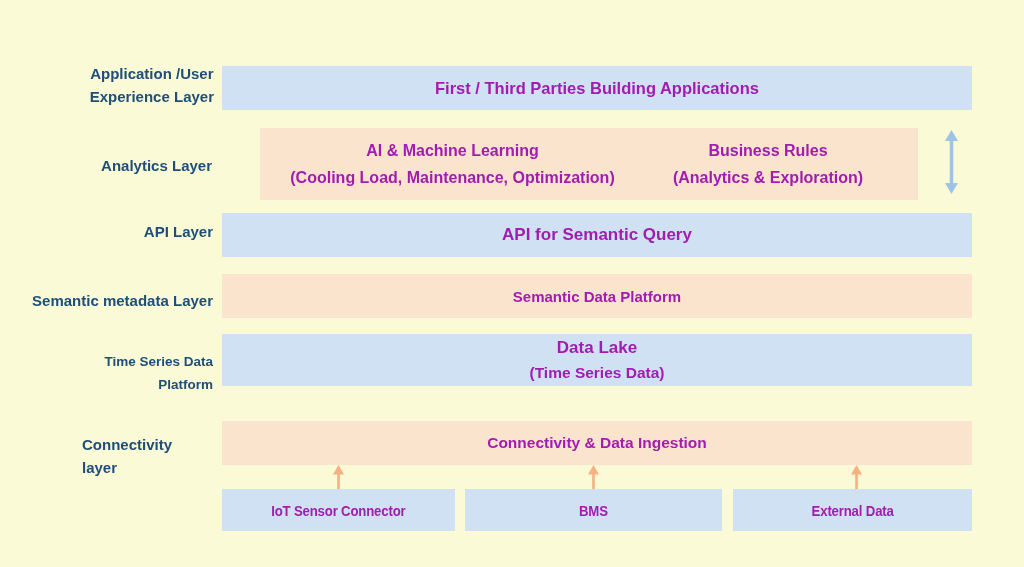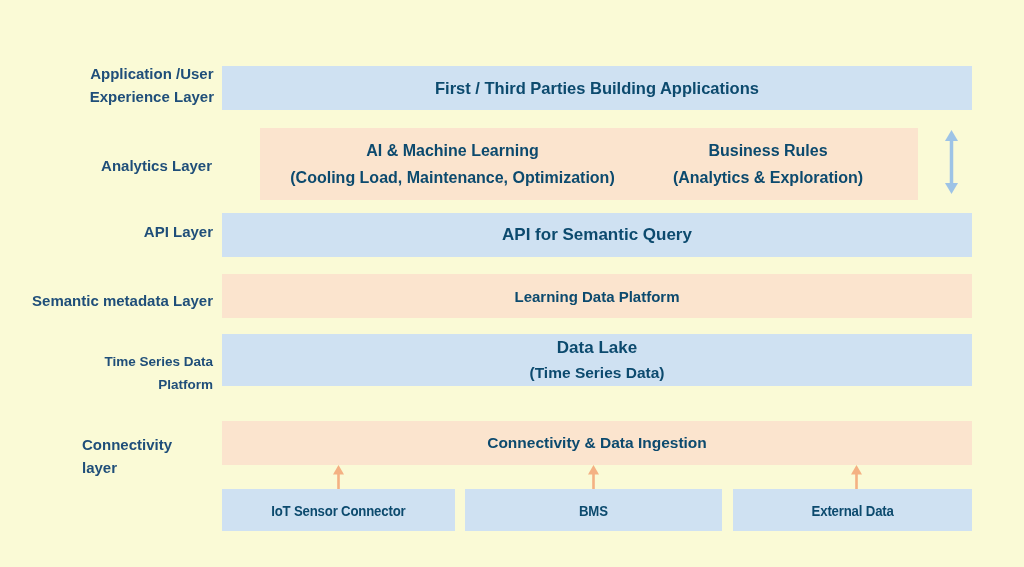--- a/index.html
+++ b/index.html
@@ -25,21 +25,21 @@
   .lbl-api{top:220px;right:811px;text-align:right;}
   .lbl-semantic{top:289px;right:811px;text-align:right;}
   .lbl-timeseries{top:351px;right:811px;text-align:right;font-size:13.5px;line-height:1.7;}
   .lbl-connectivity{top:433px;left:82px;text-align:left;}
 
   
   .box{
     position:absolute;
     display:flex;flex-direction:column;
     align-items:center;justify-content:center;
-    color:#0c4a6e;font-weight:bold;text-align:left;
+    color:#a21caf;font-weight:bold;text-align:left;
   }
   .blue{background:#cfe1f2;}
   .peach{background:#fbe4ce;}
 
   .box-app{left:222px;top:66px;width:750px;height:44px;font-size:16.5px;}
   .box-ai{left:222px;top:128px;width:385px;height:72px;font-size:16px;line-height:1.7;margin-left:38px;}
   .box-rules{left:618px;top:128px;width:300px;height:72px;font-size:16px;line-height:1.7;}
   .box-api{left:222px;top:213px;width:750px;height:44px;font-size:17px;}
   .box-semantic{left:222px;top:274px;width:750px;height:44px;font-size:15px;}
   .box-datalake{left:222px;top:334px;width:750px;height:52px;font-size:17px;line-height:1.6;}
@@ -89,21 +89,21 @@
     <line x1="8.5" y1="9" x2="8.5" y2="55" stroke="#9DC3E6" stroke-width="3.5"></line>
     <polygon points="8.5,0 15,11 2,11" fill="#9DC3E6"></polygon>
     <polygon points="8.5,64 15,53 2,53" fill="#9DC3E6"></polygon>
   </svg>
 
   <div class="box blue box-api">
     <span>API for Semantic Query</span>
   </div>
 
   <div class="box peach box-semantic">
-    <span>Learning Data Platform</span>
+    <span>Semantic Data Platform</span>
   </div>
 
   <div class="box blue box-datalake">
     <span>Data Lake</span>
     <span class="subtitle">(Time Series Data)</span>
   </div>
 
   <div class="box peach box-connect">
     <span>Connectivity &amp; Data Ingestion</span>
   </div>

